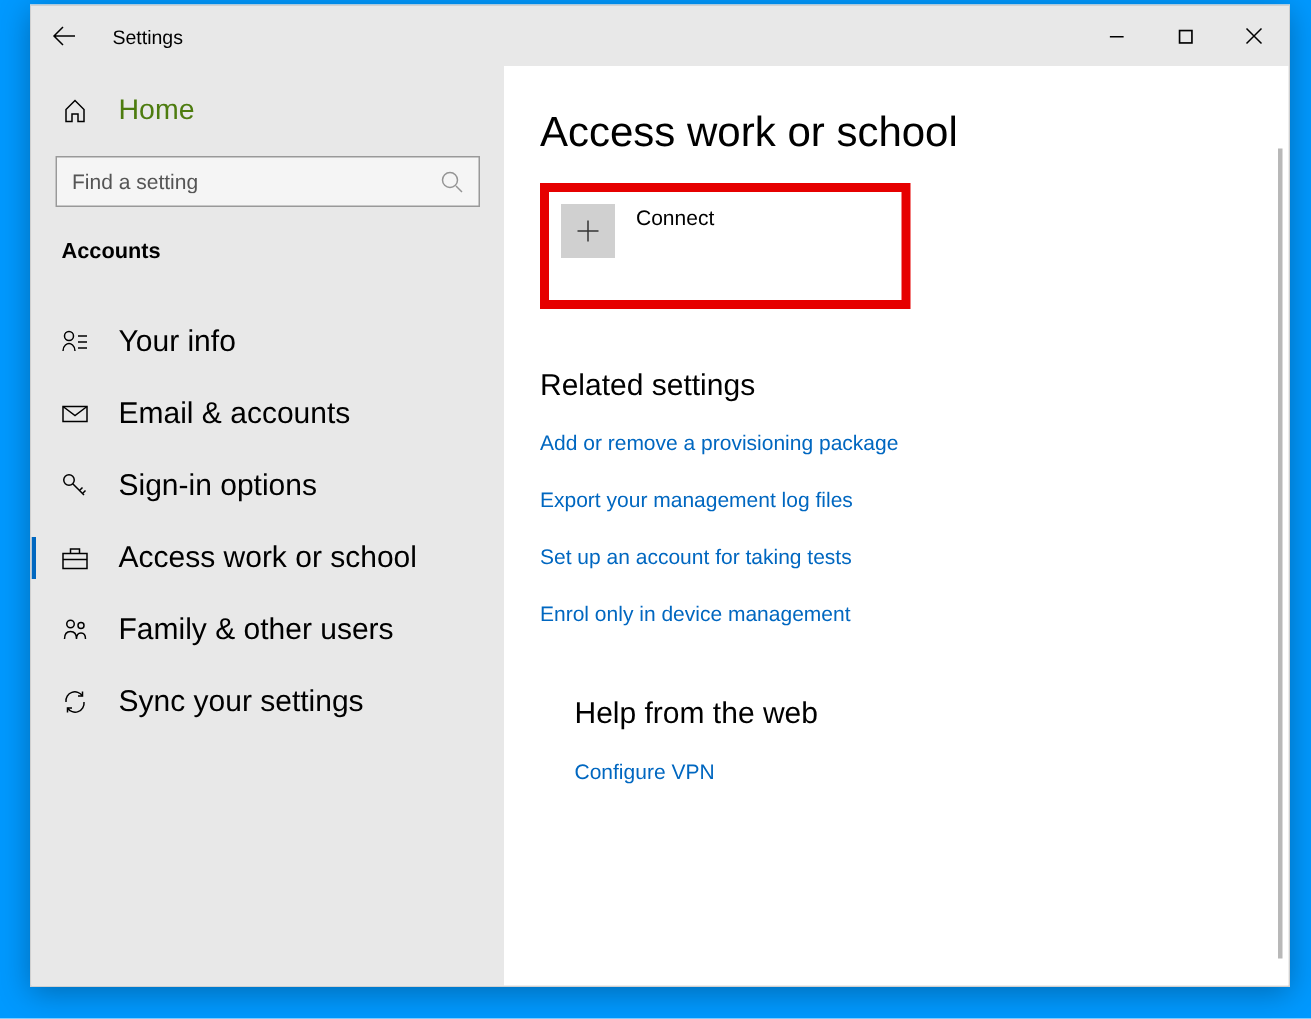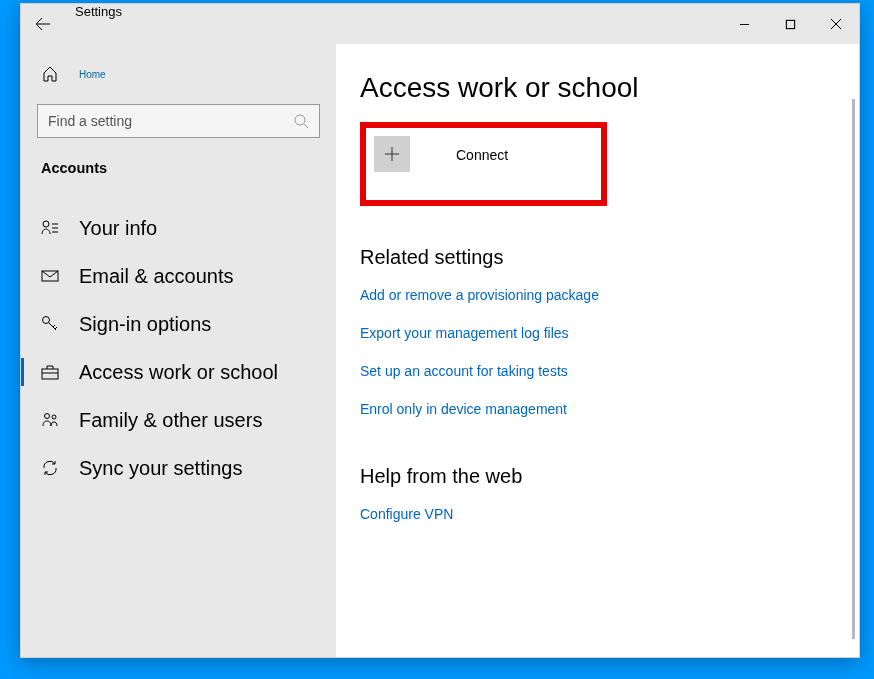--- a/index.html
+++ b/index.html
@@ -26,21 +26,21 @@
       border: 1px solid #d0d0d0;
     }
     .titlebar {
       height: 40px;
       display: flex;
       align-items: center;
       background: #e8e8e8;
     }
     .titlebar-left {
       display: flex;
-      align-items: flex-start;
+      align-items: center;
       flex: 1;
     }
     .back-btn {
       width: 44px;
       height: 40px;
       display: flex;
       align-items: center;
       justify-content: center;
       font-size: 16px;
       color: #000;
@@ -80,22 +80,22 @@
       height: 44px;
       padding-left: 20px;
       cursor: pointer;
     }
     .home-item .icon {
       width: 18px;
       height: 18px;
       margin-right: 20px;
     }
     .home-item .label {
-      font-size: 10px;
-      color: #0369a1;
+      font-size: 19px;
+      color: #4d7c0f;
     }
     .search-wrap {
       padding: 8px 16px 14px 16px;
     }
     .search-box {
       width: 100%;
       height: 34px;
       border: 1px solid #999;
       background: #f5f5f5;
       display: flex;
@@ -186,23 +186,22 @@
     }
     .connect-box {
       border: 6px solid #e60000;
       width: 247px;
       height: 84px;
       padding: 8px 8px;
       margin-bottom: 40px;
     }
     .connect-inner {
       display: flex;
-      align-items: center;
-      cursor: pointer;
-      gap: 32px;
+      align-items: flex-start;
+      cursor: pointer;
     }
     .plus-box {
       width: 36px;
       height: 36px;
       background: #d0d0d0;
       display: flex;
       align-items: center;
       justify-content: center;
       margin-right: 14px;
     }
@@ -219,21 +218,21 @@
       margin-bottom: 18px;
     }
     .link {
       display: block;
       font-size: 14px;
       color: #0067c0;
       text-decoration: none;
       margin-bottom: 22px;
       cursor: pointer;
     }
-    .help-section { margin-top: 48px; }
+    .help-section { margin-top: 48px; margin-left: 23px; }
     .help-section .link { margin-bottom: 10px; }
   </style>
 </head>
 <body>
 
 <div class="window">
   <div class="titlebar">
     <div class="titlebar-left">
       <div class="back-btn">
         <svg viewBox="0 0 16 16" width="16" height="16">

